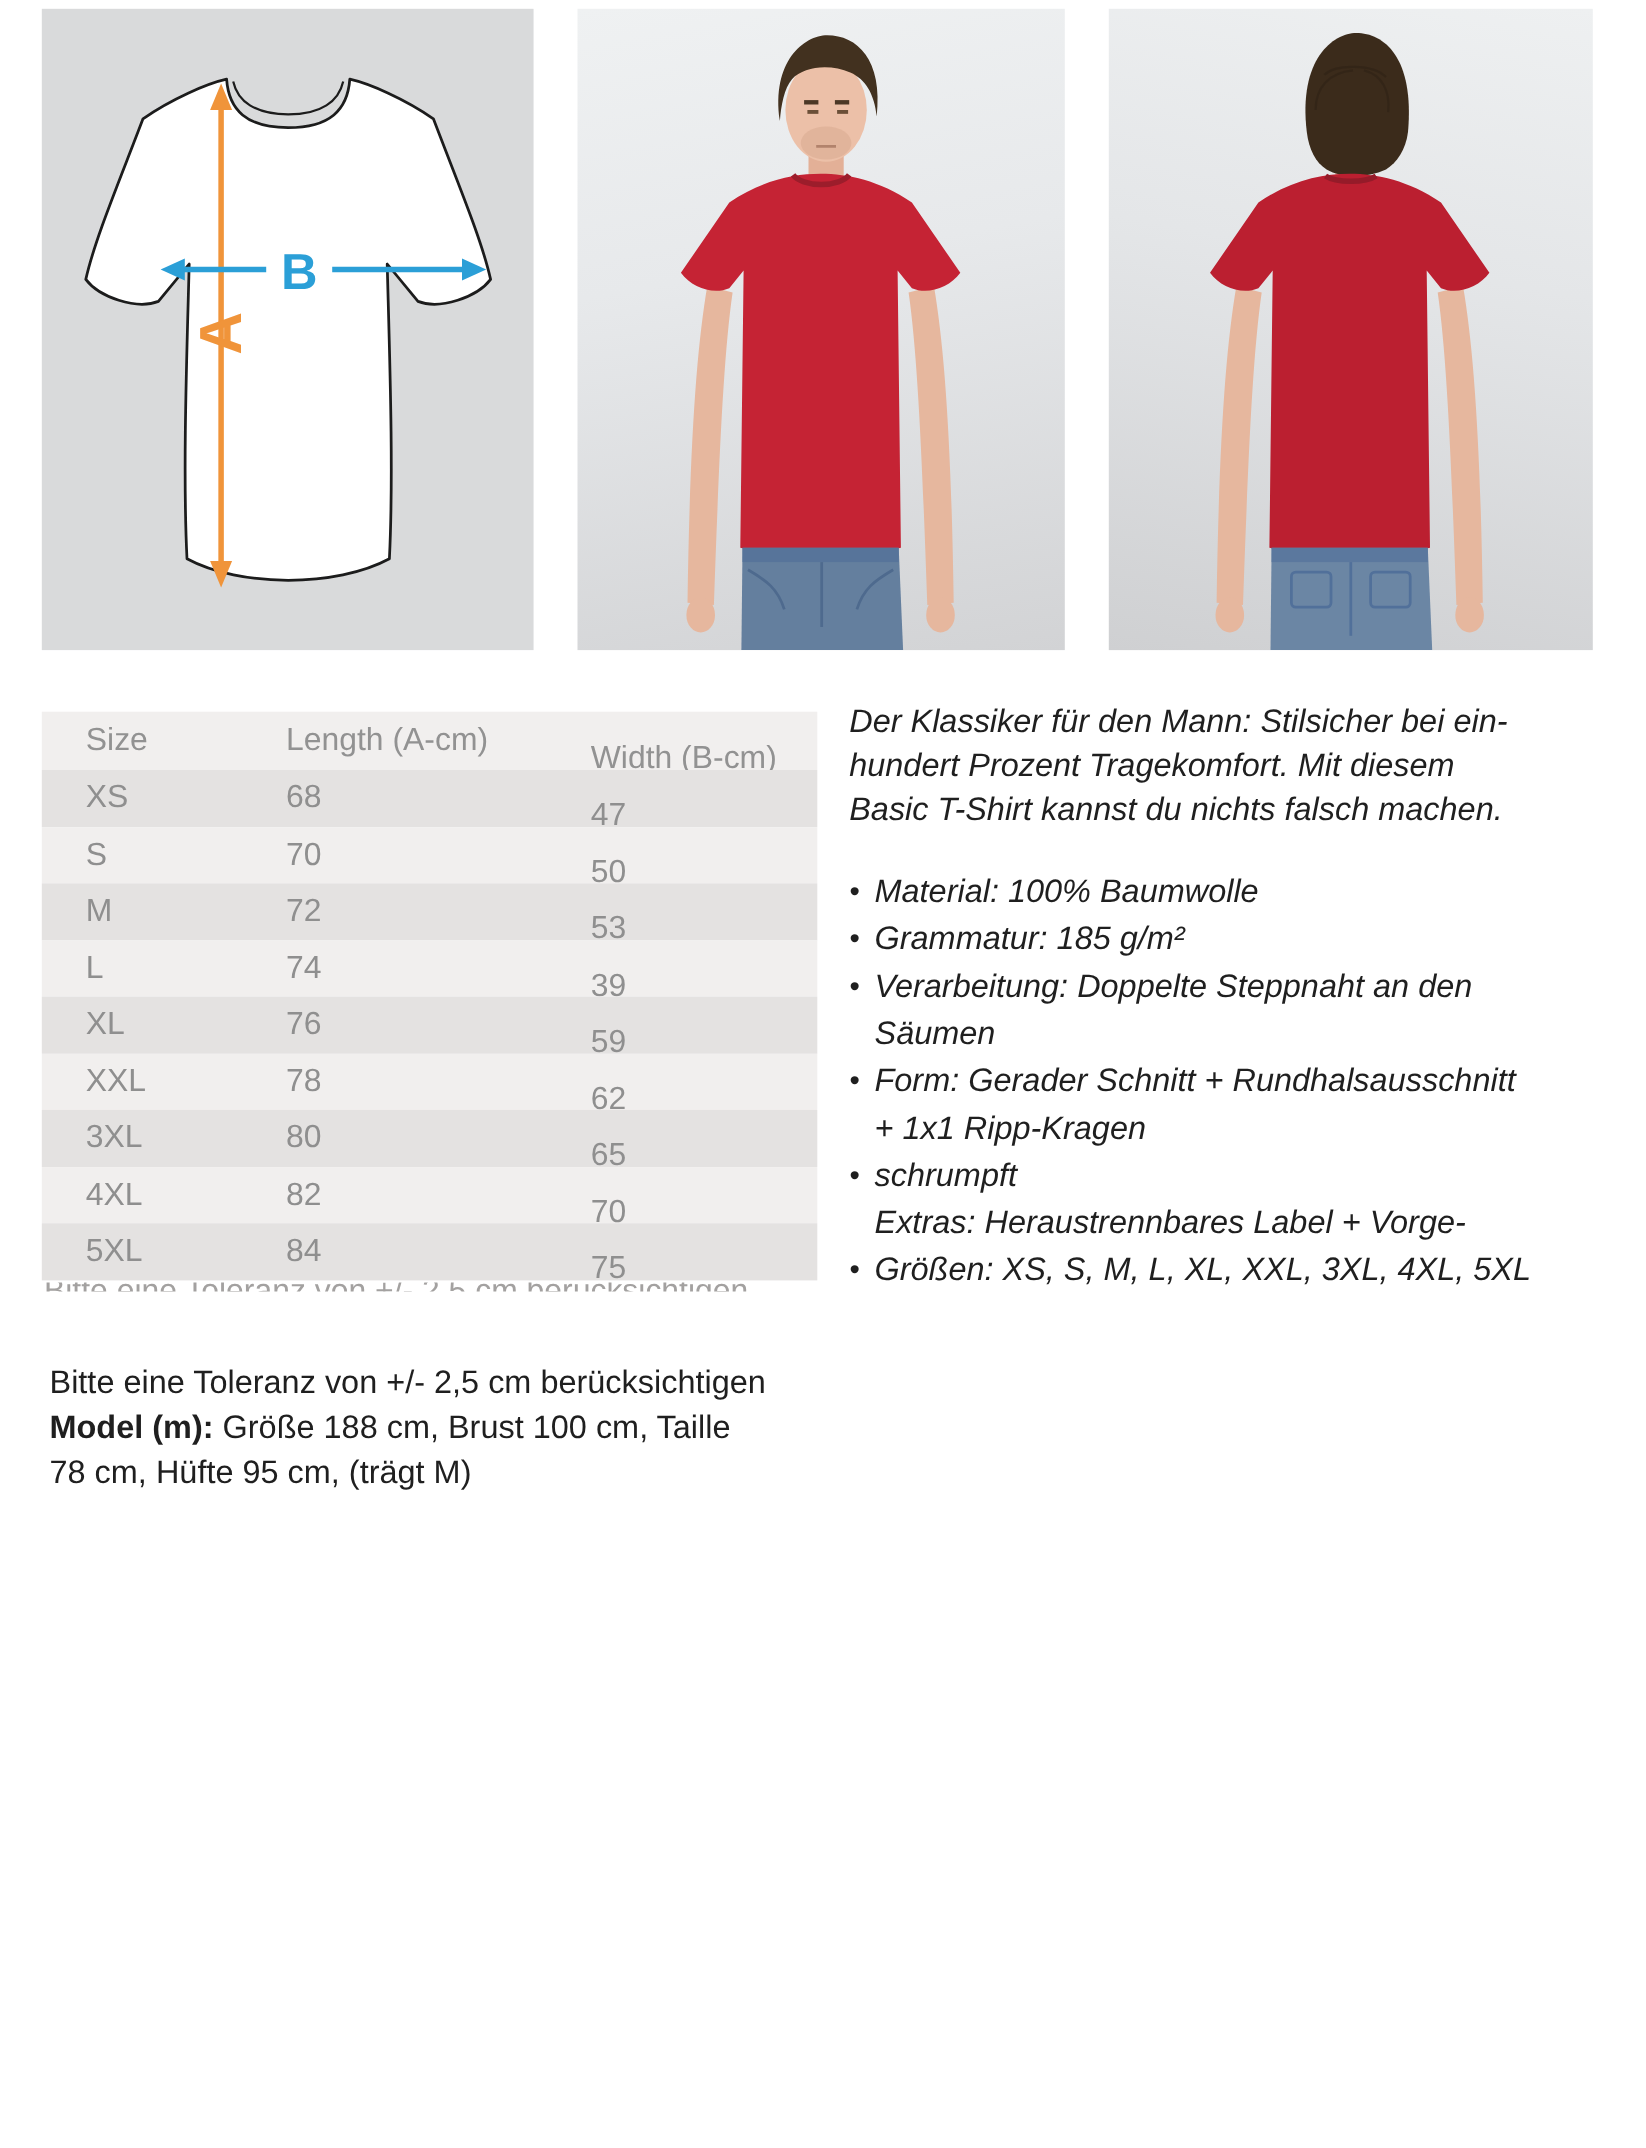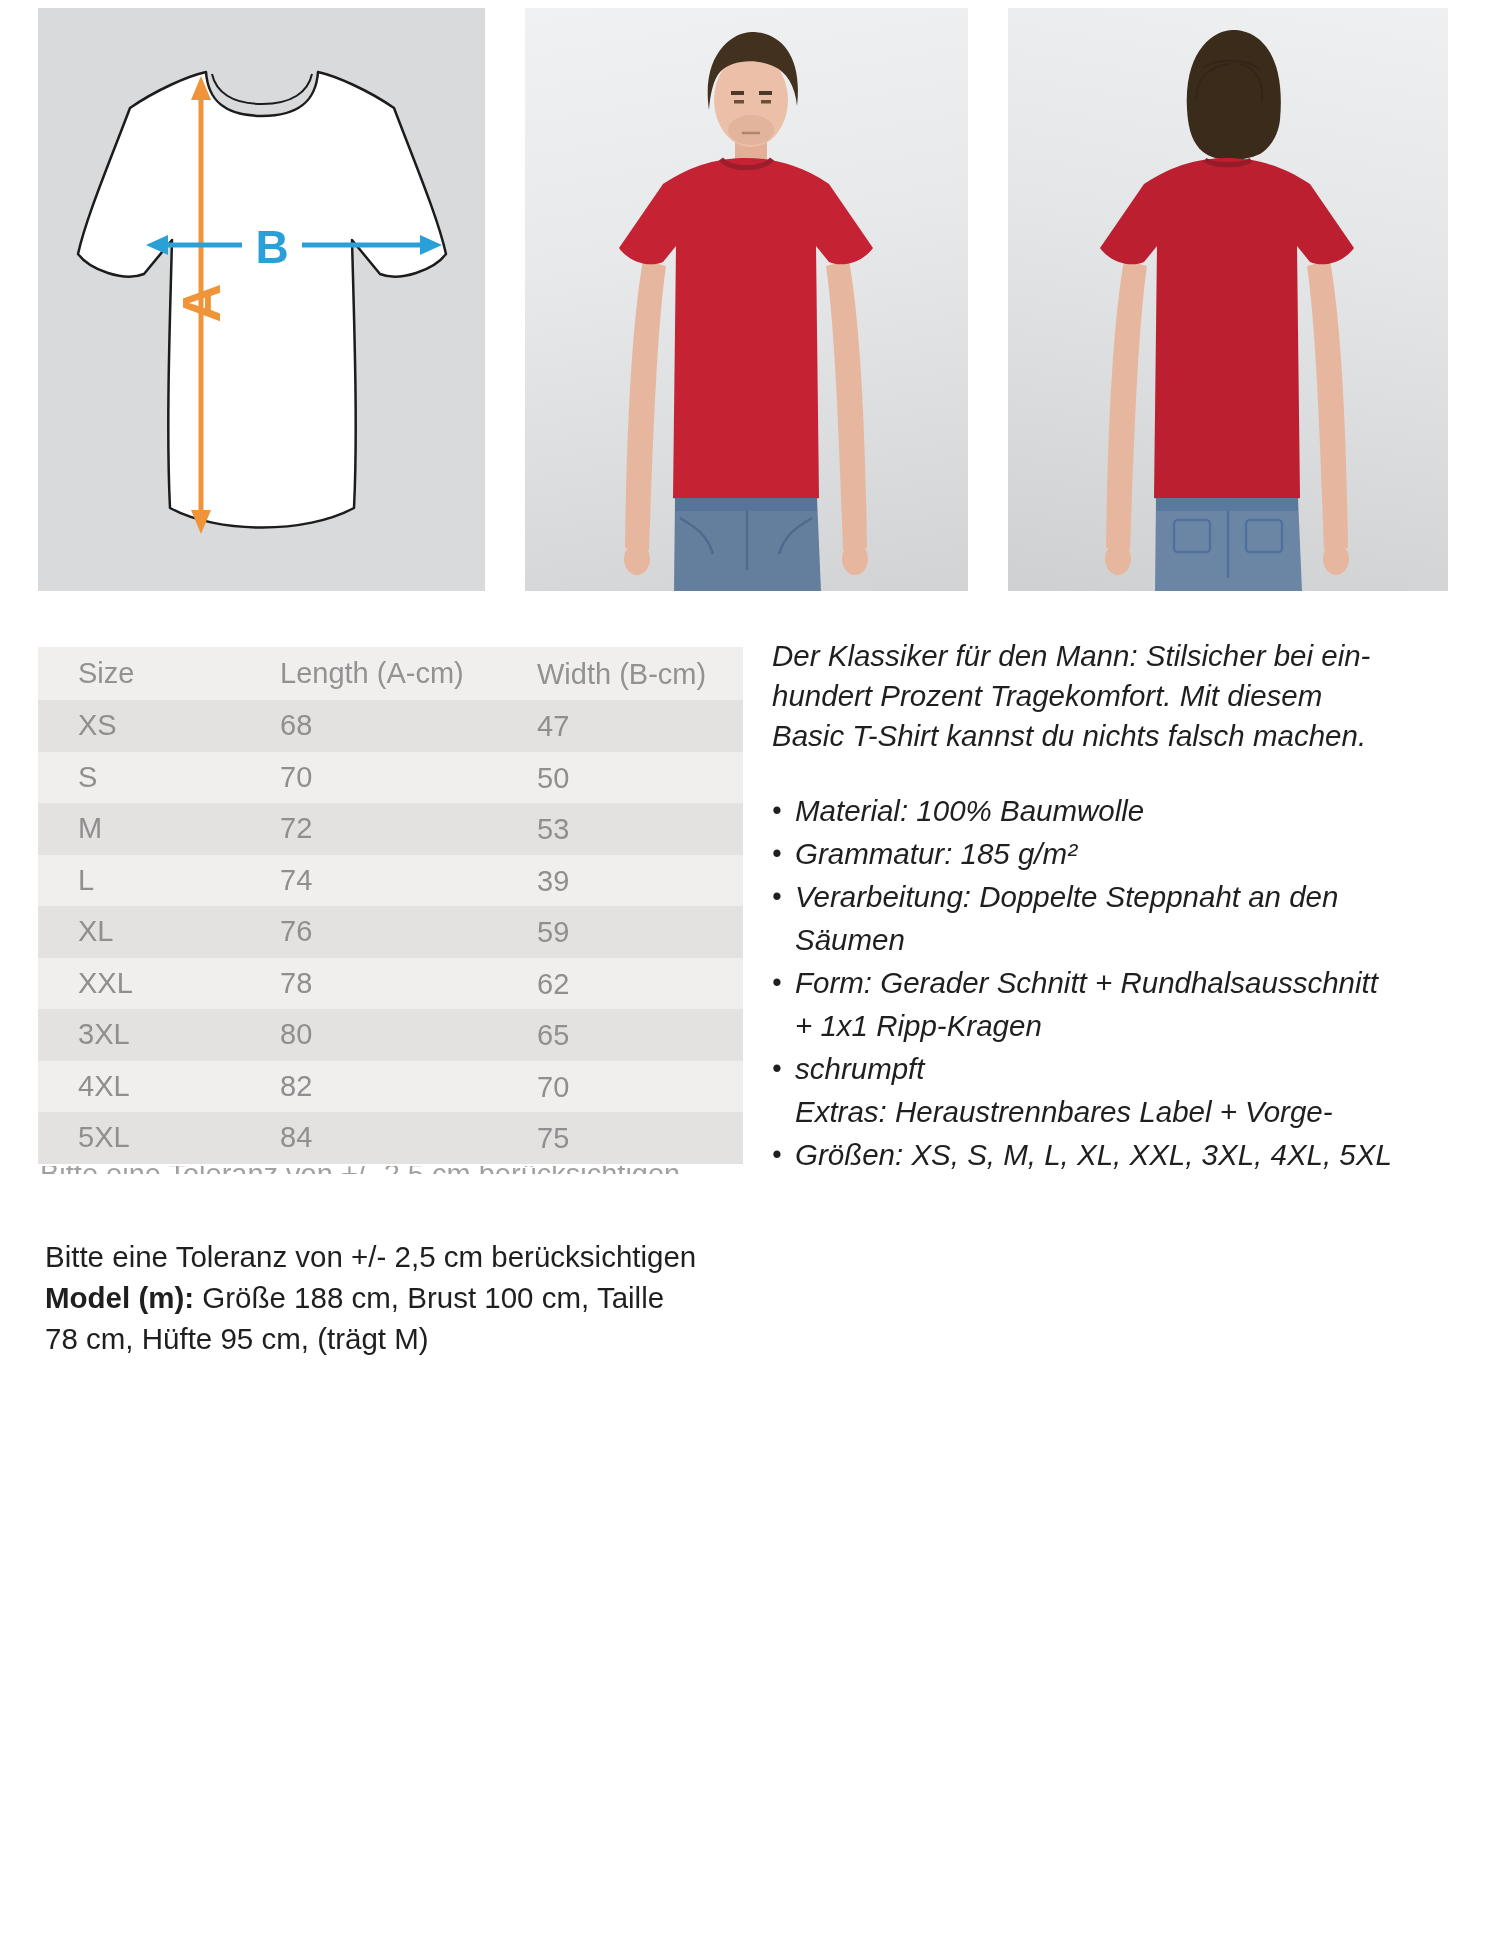--- a/index.html
+++ b/index.html
@@ -14,22 +14,22 @@
   #panel-back{left:1008px;width:440px;background:linear-gradient(190deg,#eef0f1 0%,#e4e6e8 40%,#cfd0d2 100%);}
   .panel svg{display:block;width:100%;height:100%;}
 
   
   #size-table{position:absolute;left:38px;top:647px;width:705px;font-size:29px;color:#8f8f8f;}
   #size-table .thead{height:53px;line-height:53px;background:#f1efee;position:relative;color:#929292;}
   #size-table .row{height:51.5px;line-height:51.5px;position:relative;padding-left:44px;}
   #size-table .row.dark{background:#e4e2e1;}
   #size-table .row.light{background:#f1efee;}
   .c1{position:absolute;left:40px;top:0;white-space:nowrap;}
-  .c2{position:absolute;left:222px;top:0;white-space:nowrap;margin-left:20px;}
-  .c3{position:absolute;left:499px;top:1px;white-space:nowrap;}
+  .c2{position:absolute;left:222px;top:0;white-space:nowrap;}
+  .c3{position:absolute;left:499px;top:16px;white-space:nowrap;}
 
   
   #clipped-row{position:absolute;left:40px;top:1166px;width:700px;height:8px;overflow:hidden;color:#a3a1a0;}
   #clipped-row span{display:block;font-size:29px;line-height:29px;margin-top:-6px;white-space:nowrap;}
 
   
   #desc{position:absolute;left:772px;top:636px;width:716px;font-size:29.5px;color:#1f1f1f;font-style:italic;}
   #desc .intro div{line-height:40px;white-space:nowrap;}
   #desc ul{list-style:none;margin:33px 0 0 0;padding:0;}
   #desc li{position:relative;padding-left:23px;line-height:43px;}

